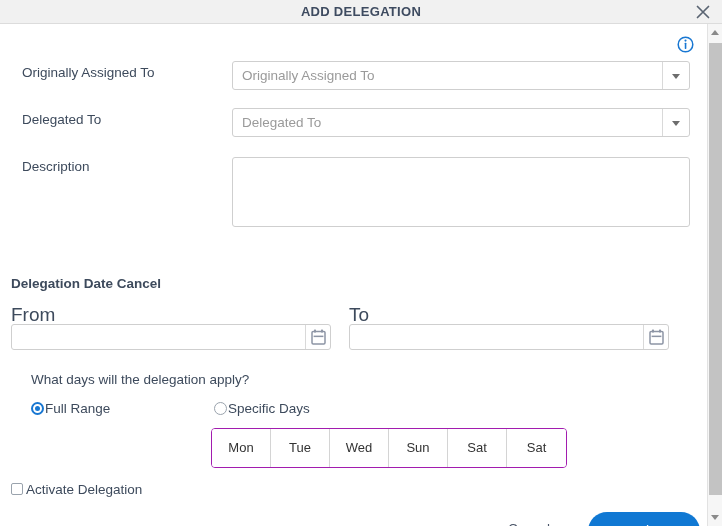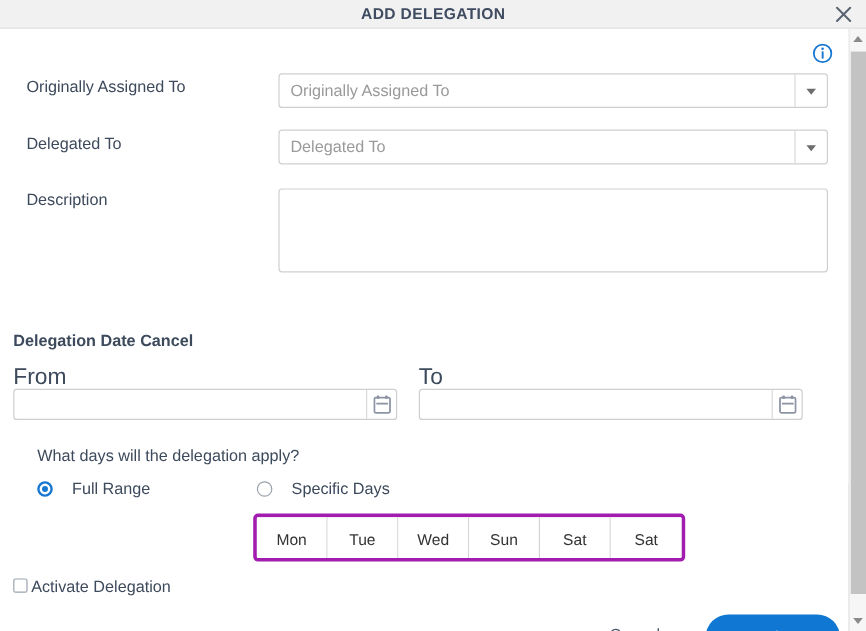--- a/index.html
+++ b/index.html
@@ -247,31 +247,31 @@
     content: "";
     position: absolute;
     left: 2px; top: 2px;
     width: 5px; height: 5px;
     border-radius: 50%;
     background: #1877d2;
   }
   .radio-label {
     font-size: 13.5px;
     color: #3d4a5c;
-    margin-left: 16px;
+    margin-left: 1px;
   }
 
   
   .days {
     position: absolute;
     left: 211px;
     top: 404px;
     height: 40px;
     display: flex;
-    border: 3px solid #a21caf;
+    border: 1px solid #a21caf;
     border-radius: 4px;
     background: #fff;
     box-sizing: border-box;
     overflow: hidden;
   }
   .day-btn {
     width: 59px;
     height: 38px;
     line-height: 38px;
     text-align: center;

